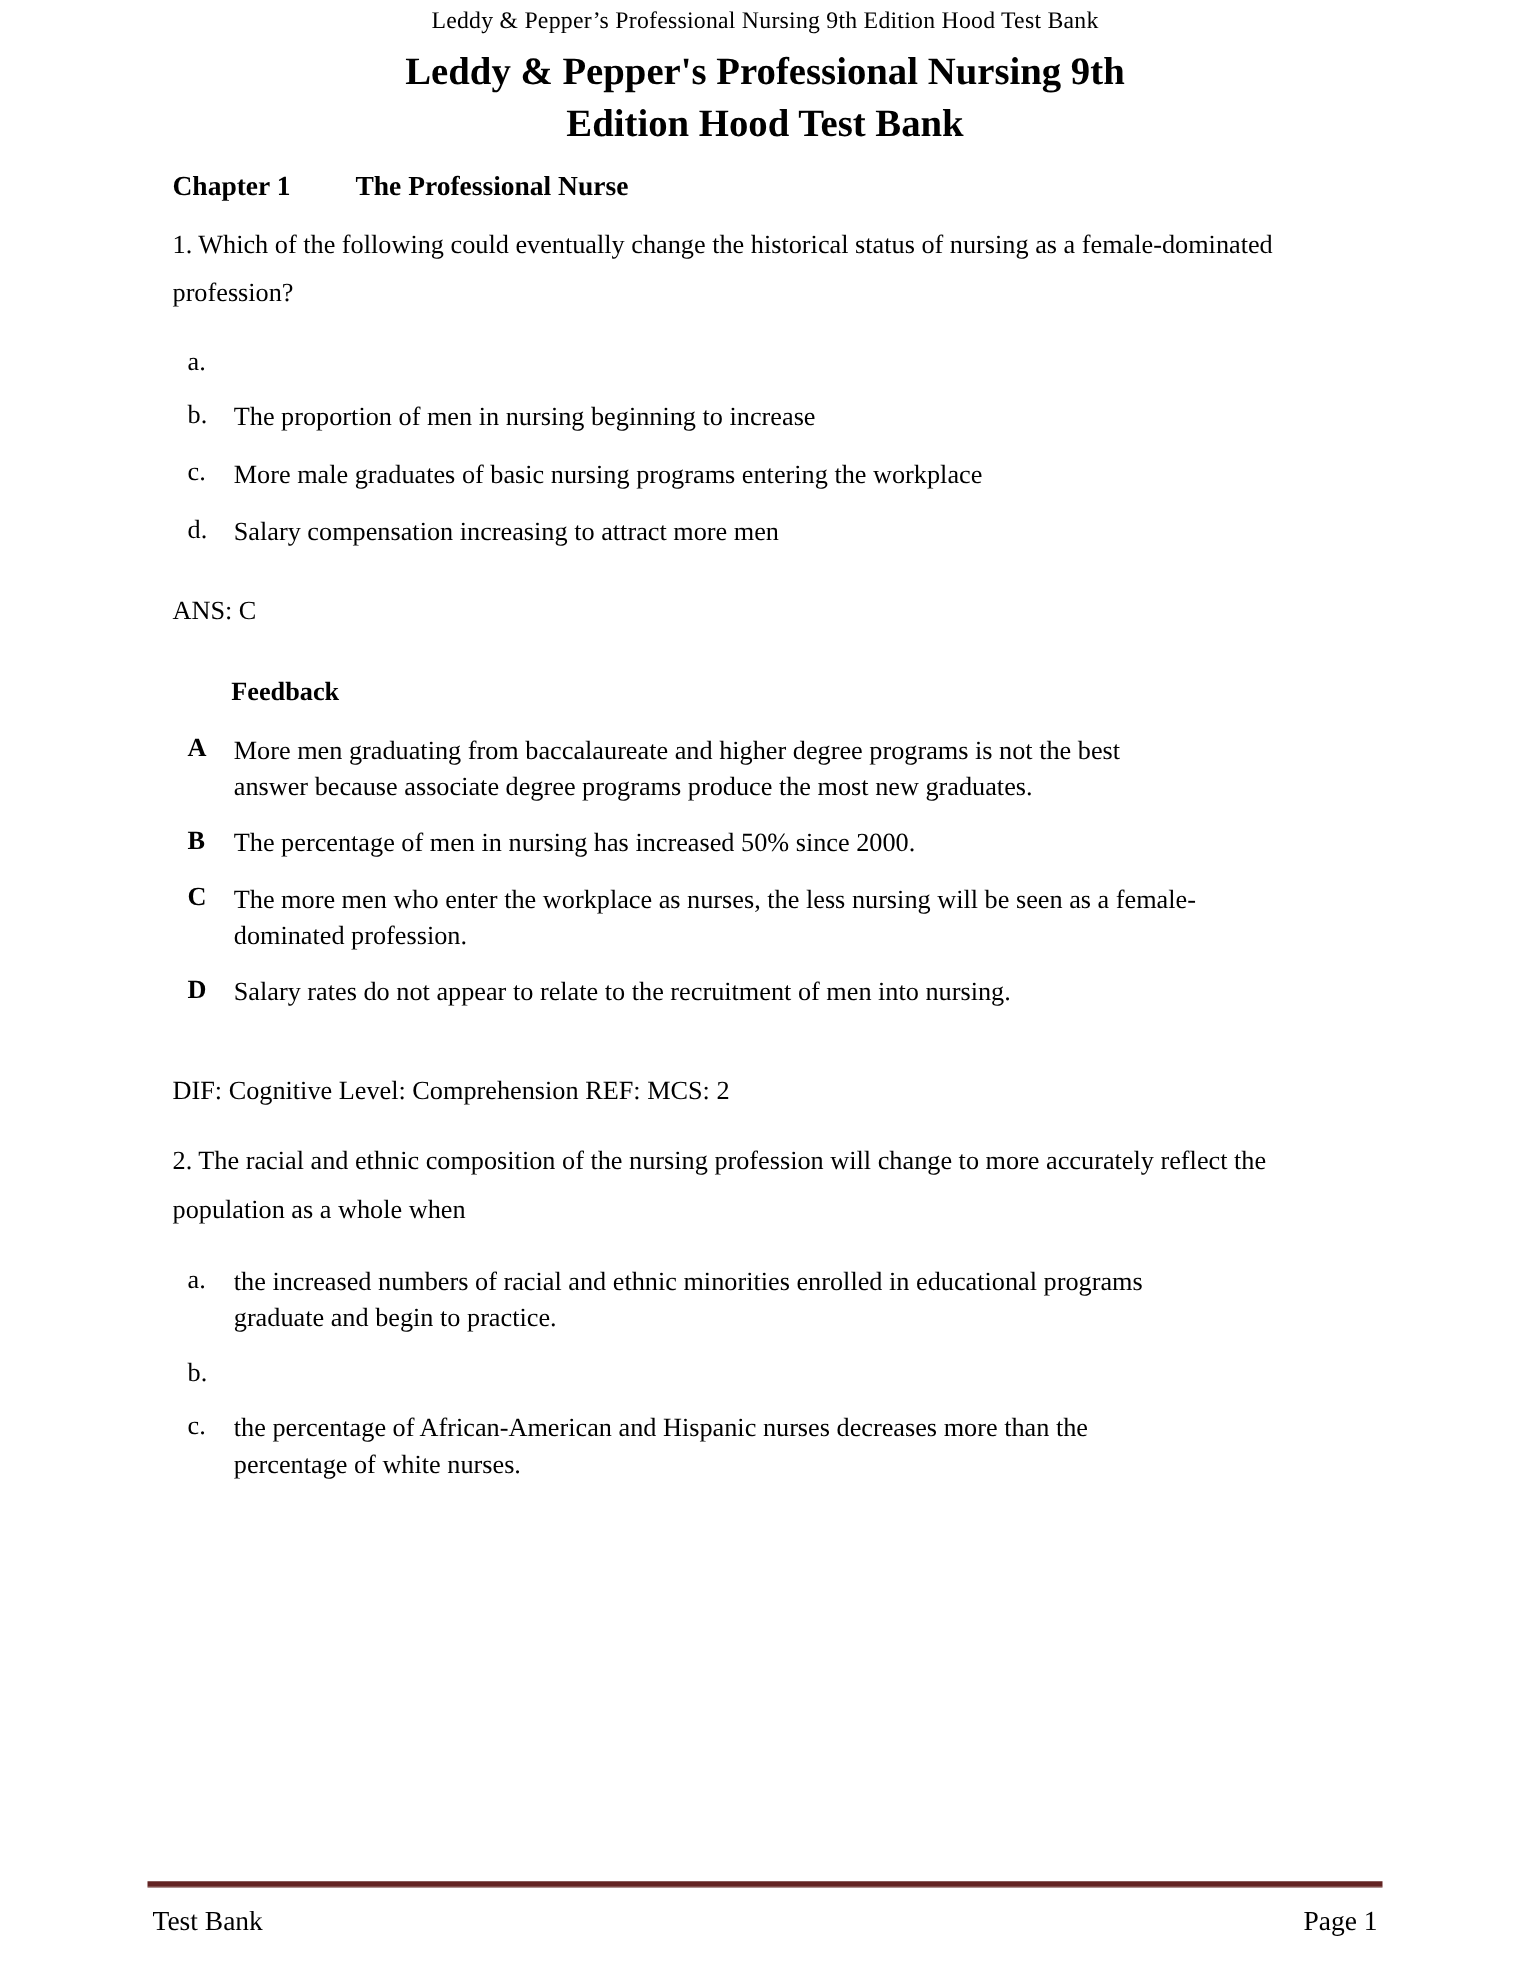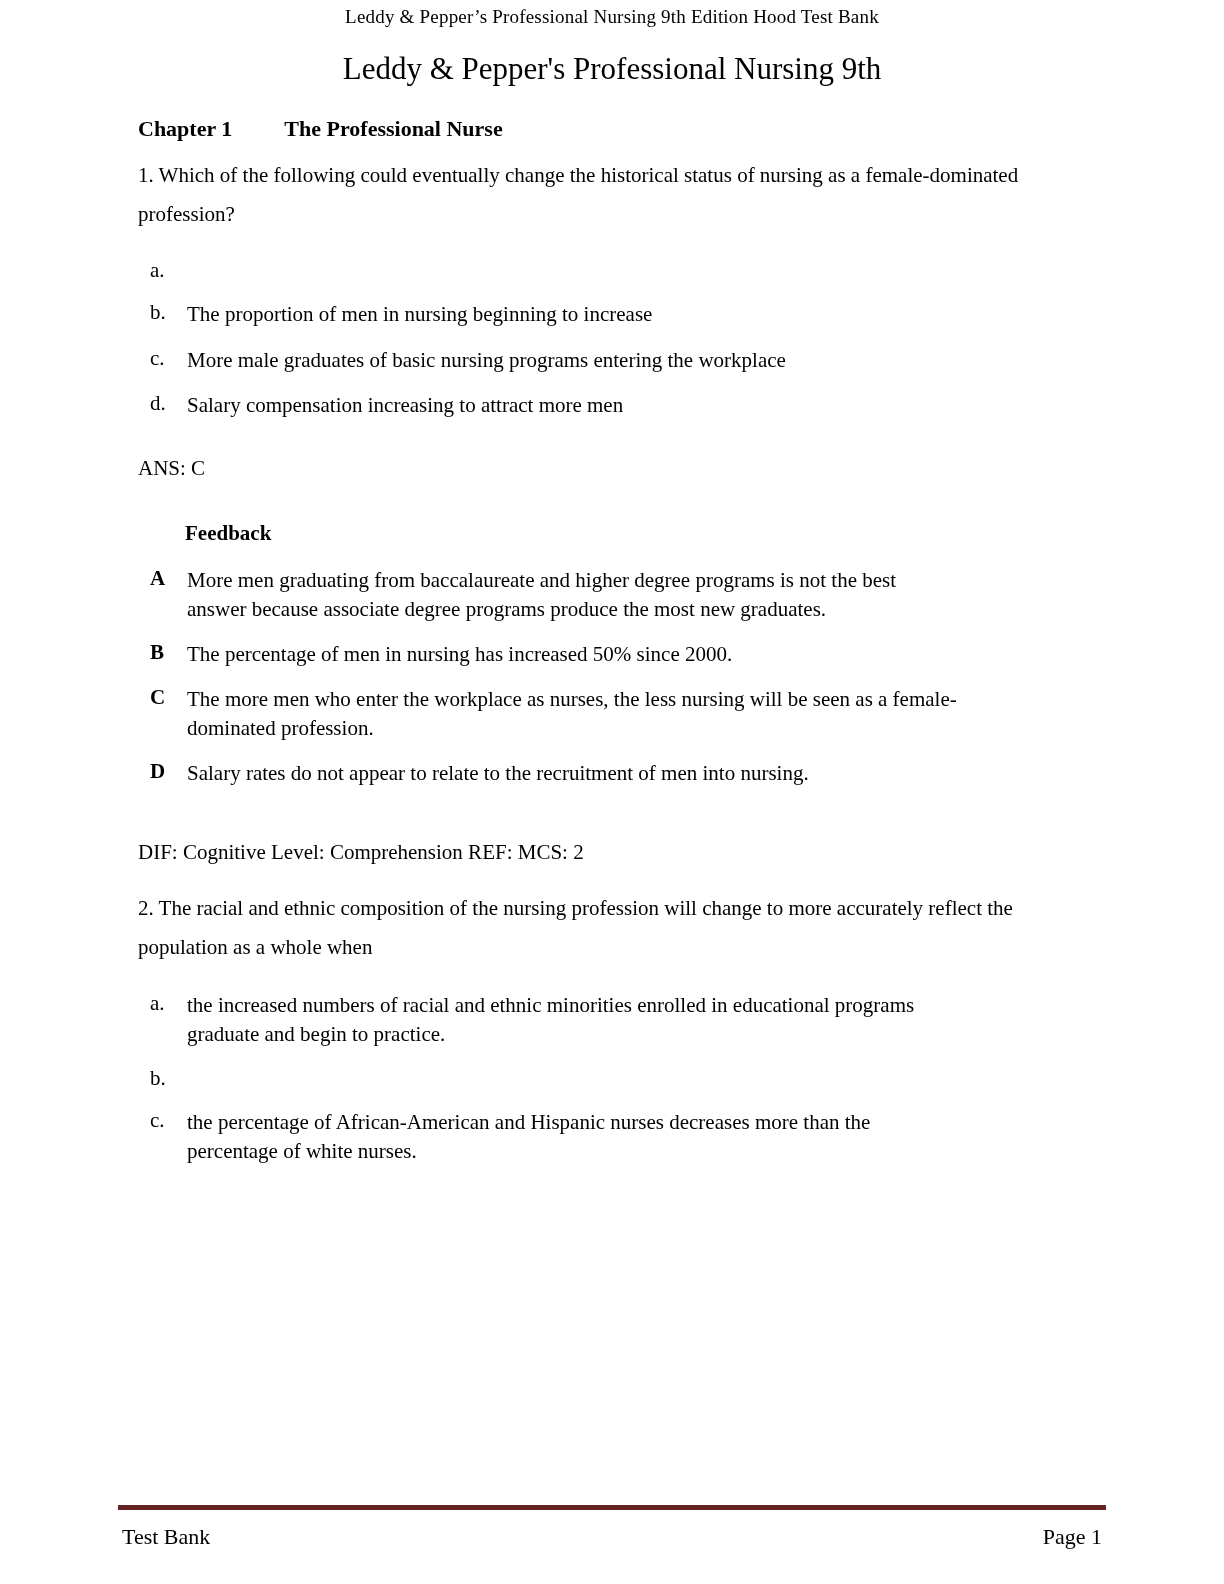--- a/index.html
+++ b/index.html
@@ -16,33 +16,33 @@
 
   .running-header {
     text-align: center;
     font-size: 19px;
     padding-top: 6px;
     letter-spacing: 0.2px;
   }
 
   .doc-title {
     text-align: center;
-    font-weight: normal;
+    font-weight: bold;
     font-size: 31px;
     line-height: 1.35;
-    margin-top: 20px;
+    margin-top: 8px;
   }
 
   .content {
     padding: 0 140px 0 138px;
     font-size: 21px;
   }
 
   .chapter-line {
-    margin-top: 26px;
+    margin-top: 16px;
     font-weight: bold;
     font-size: 22px;
   }
   .chapter-name { margin-left: 52px; }
 
   .stem {
     margin-top: 14px;
     line-height: 1.85;
     max-width: 935px;
   }
@@ -89,20 +89,21 @@
     font-size: 22px;
   }
 </style>
 </head>
 <body>
 
 <div class="running-header">Leddy &amp; Pepper’s Professional Nursing 9th Edition Hood Test Bank</div>
 
 <div class="doc-title">
   <div>Leddy &amp; Pepper's Professional Nursing 9th</div>
+  <div>Edition Hood Test Bank</div>
 </div>
 
 <div class="content">
 
   <div class="chapter-line">
     <span>Chapter 1</span><span class="chapter-name">The Professional Nurse</span>
   </div>
 
   <div class="stem">1. Which of the following could eventually change the historical status of nursing as a female-dominated profession?</div>
 

